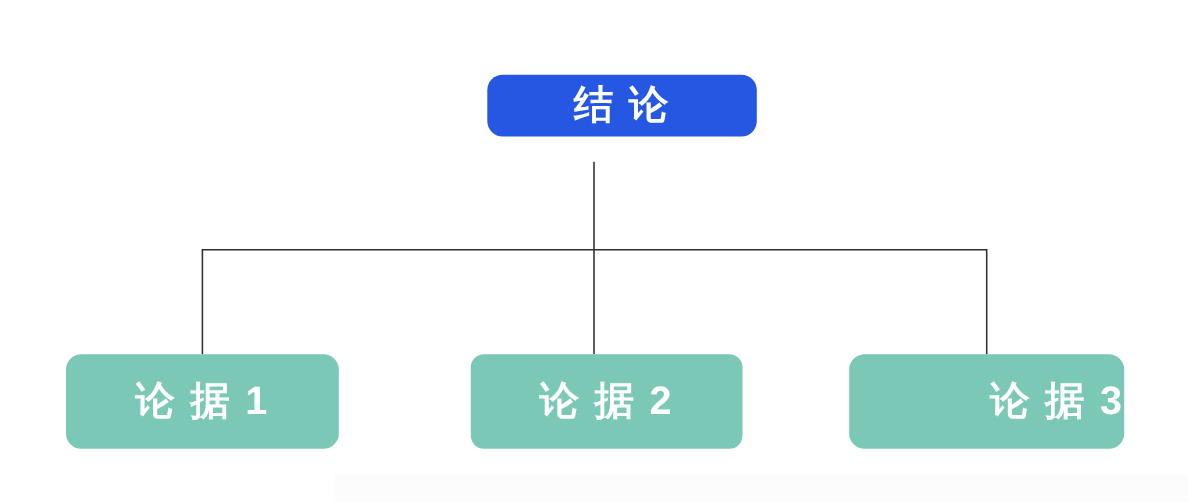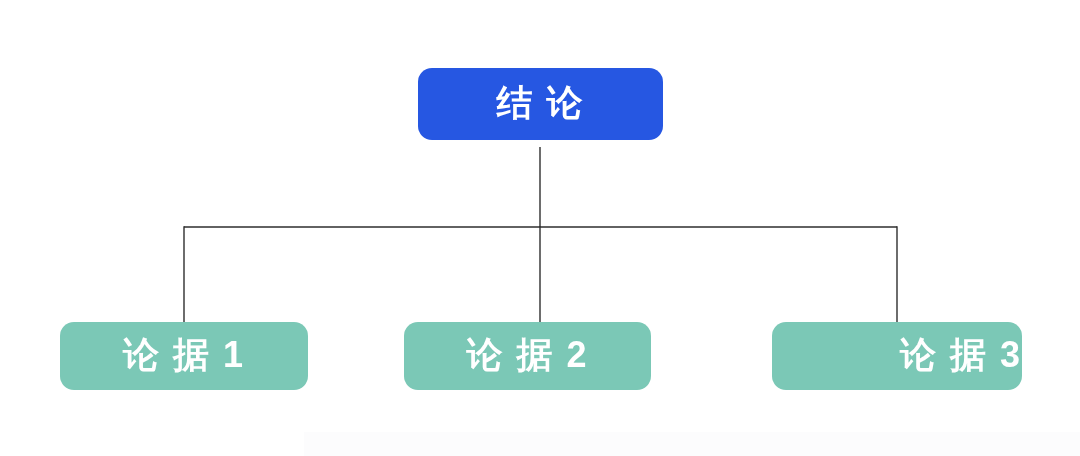--- a/index.html
+++ b/index.html
@@ -34,33 +34,33 @@
   .node-label {
     color: #ffffff;
     font-size: 36px;
     font-weight: bold;
     letter-spacing: 2px;
     white-space: nowrap;
     line-height: 1;
     transform: translateY(-1px);
   }
   .node-root {
-    left: 418px;
+    left: 443px;
     top: 68px;
     width: 245px;
-    height: 72px;
+    height: 56px;
     background: #2657e2;
   }
   .node-child {
     top: 322px;
-    height: 68px;
+    height: 86px;
     background: #7bc8b6;
   }
   .node-child-1 { left: 60px;  width: 248px; }
-  .node-child-2 { left: 404px; width: 247px; }
+  .node-child-2 { left: 428px; width: 247px; border-radius: 12px; }
   .node-child-3 { left: 772px; width: 250px; justify-content: flex-end; }
   .footer-strip {
     position: absolute;
     left: 304px;
     top: 432px;
     width: 776px;
     height: 24px;
     background: #fcfcfd;
   }
 </style>

